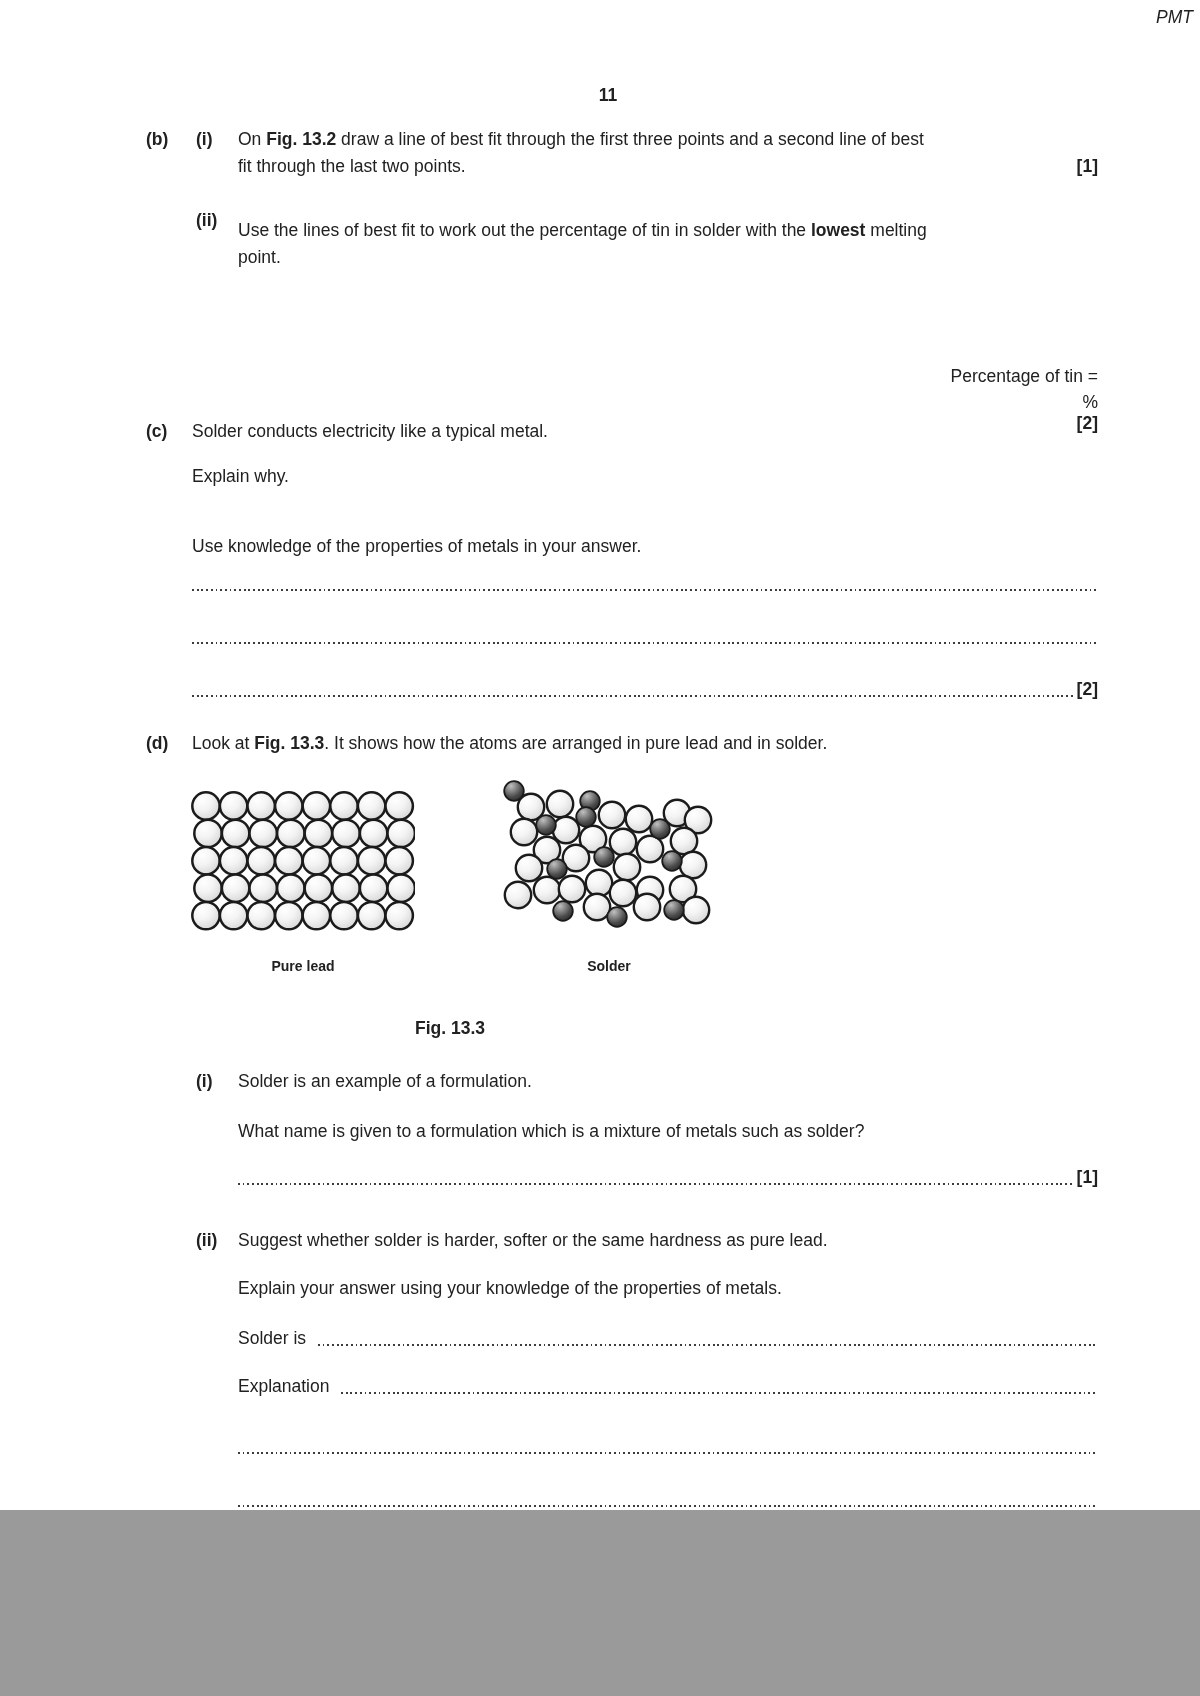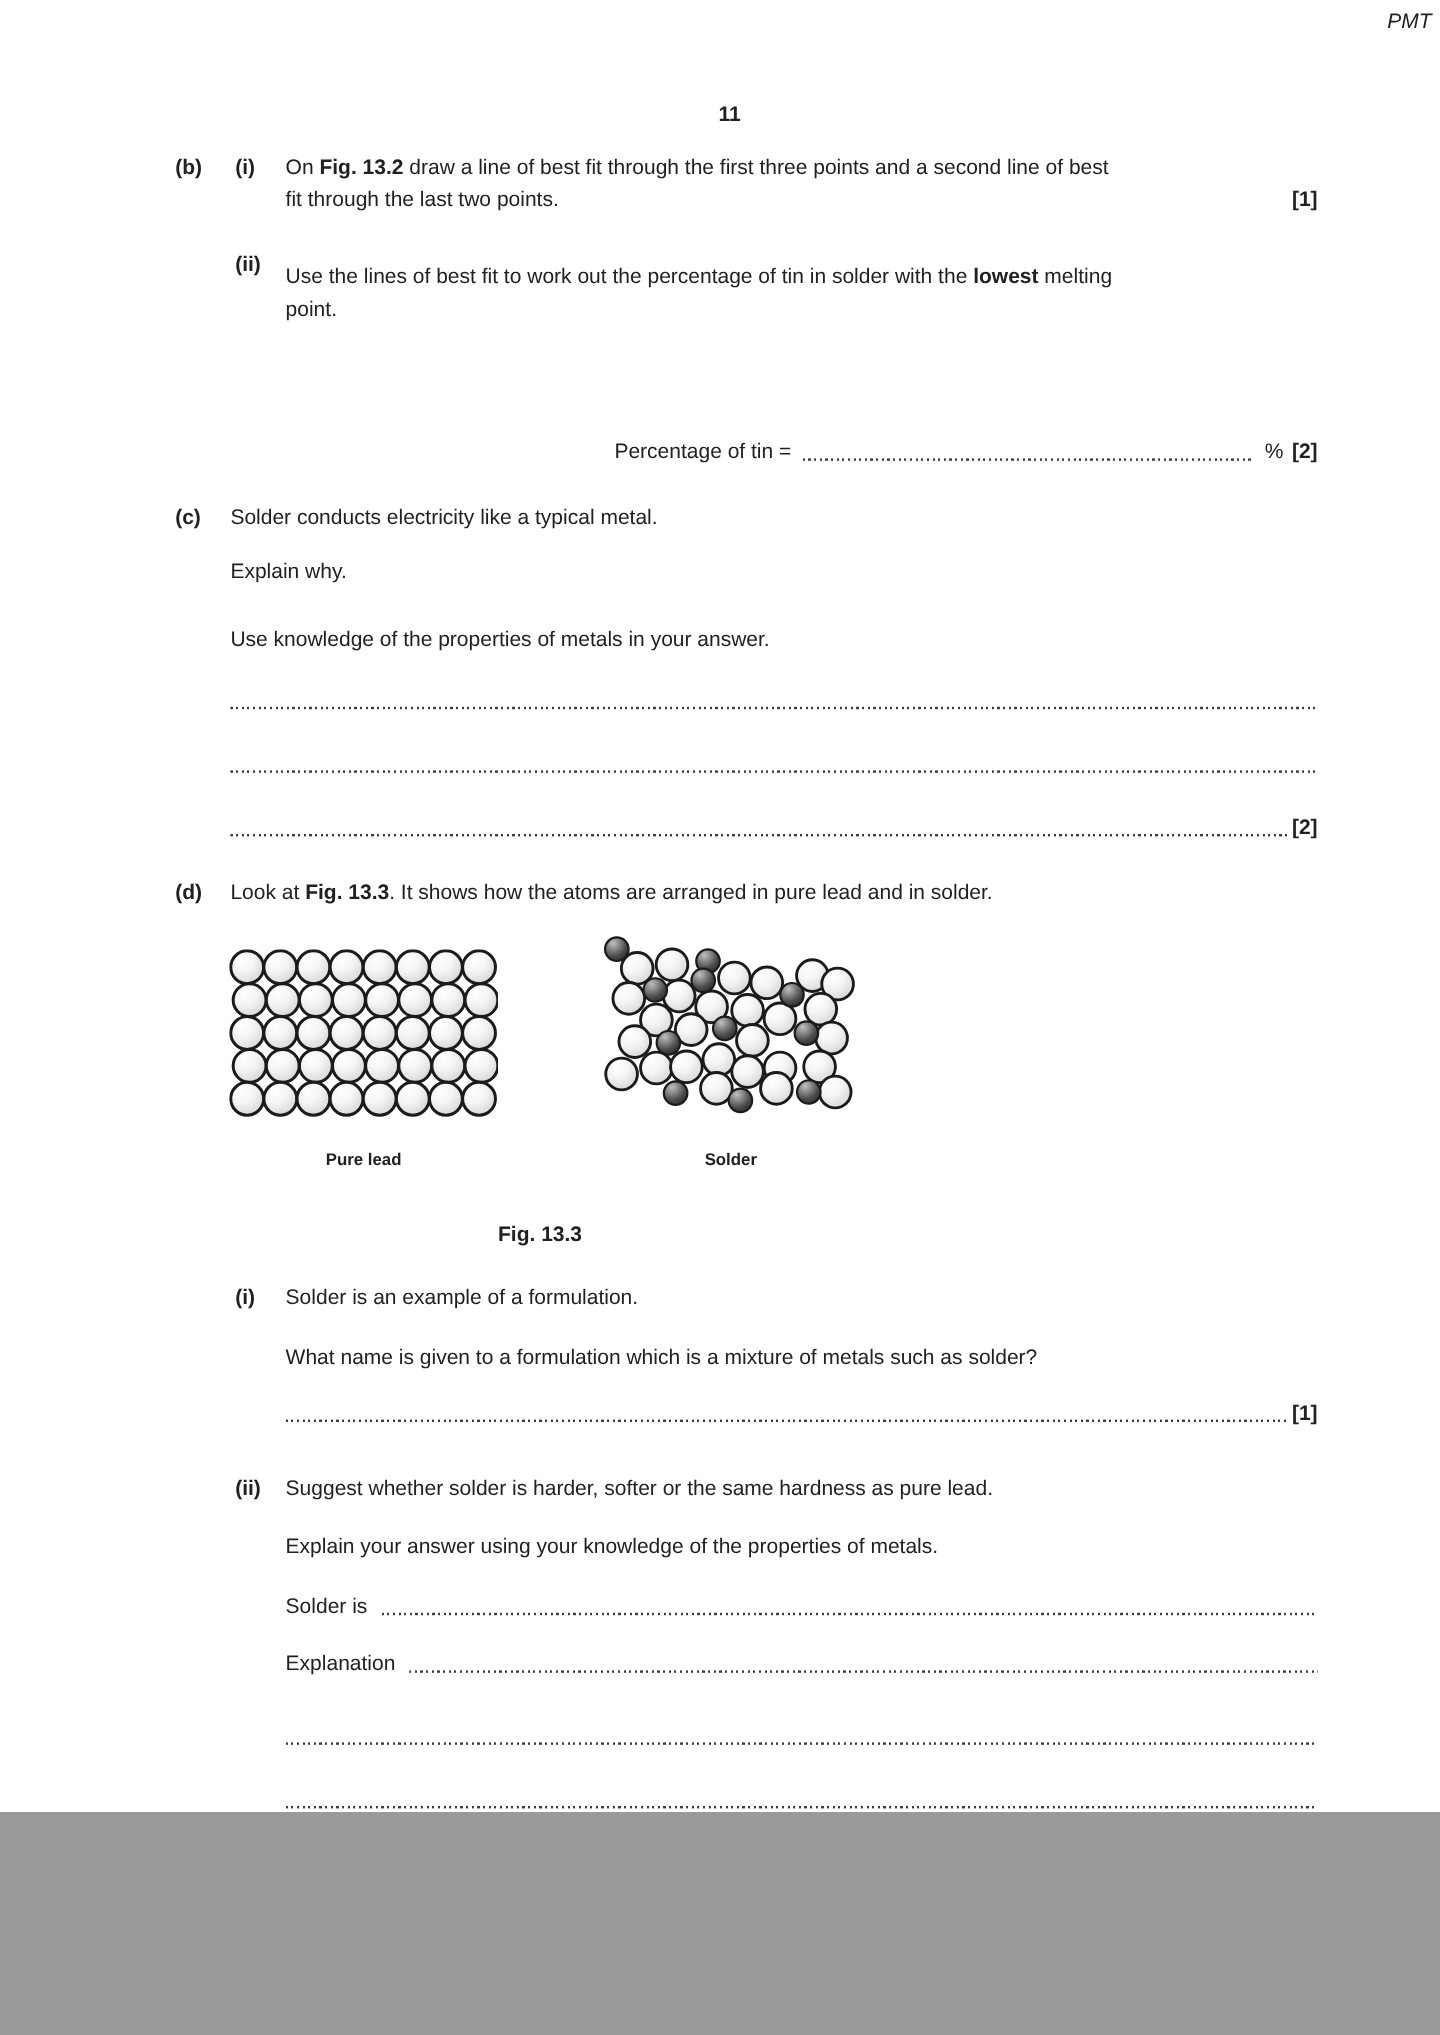--- a/index.html
+++ b/index.html
@@ -50,31 +50,31 @@
       <span class="marks">[1]</span>
     </div>
   </div>
 
   <div class="abs t qlabel" style="top:210px;left:196px;">(ii)</div>
   <div class="abs" style="top:220px;left:238px;width:860px;">
     <div class="t"><span>Use the lines of best fit to work out the percentage of tin in solder with the </span><span class="bold">lowest</span><span> melting</span></div>
     <div class="t" style="margin-top:6px;">point.</div>
   </div>
 
-  <div class="abs dotrow" style="top:366px;right:102px;width:586px;">
+  <div class="abs dotrow" style="top:366px;right:102px;width:586px;flex-direction:column;">
     <span class="t">Percentage of tin =</span>
     <span class="dots" style="margin-left:10px;"></span>
     <span class="t" style="margin-left:9px;">%</span>
     <span class="t marks" style="margin-left:7px;">[2]</span>
   </div>
 
   <div class="abs t qlabel" style="top:421px;left:146px;">(c)</div>
   <div class="abs t" style="top:421px;left:192px;">Solder conducts electricity like a typical metal.</div>
   <div class="abs t" style="top:466px;left:192px;">Explain why.</div>
-  <div class="abs t" style="top:522px;left:192px;">Use knowledge of the properties of metals in your answer.</div>
+  <div class="abs t" style="top:536px;left:192px;">Use knowledge of the properties of metals in your answer.</div>
 
   <div class="abs dots" style="top:589px;left:192px;width:906px;"></div>
   <div class="abs dots" style="top:642px;left:192px;width:906px;"></div>
   <div class="abs dotrow" style="top:679px;left:192px;width:906px;">
     <span class="dots"></span>
     <span class="t marks">[2]</span>
   </div>
 
   <div class="abs t qlabel" style="top:733px;left:146px;">(d)</div>
   <div class="abs t" style="top:733px;left:192px;"><span>Look at </span><span class="bold">Fig. 13.3</span><span>. It shows how the atoms are arranged in pure lead and in solder.</span></div>

